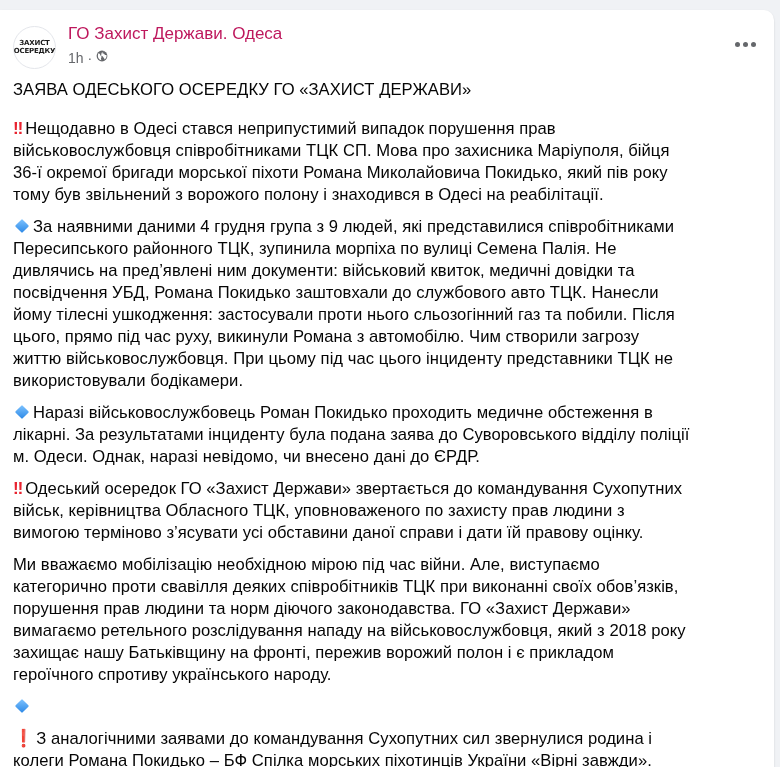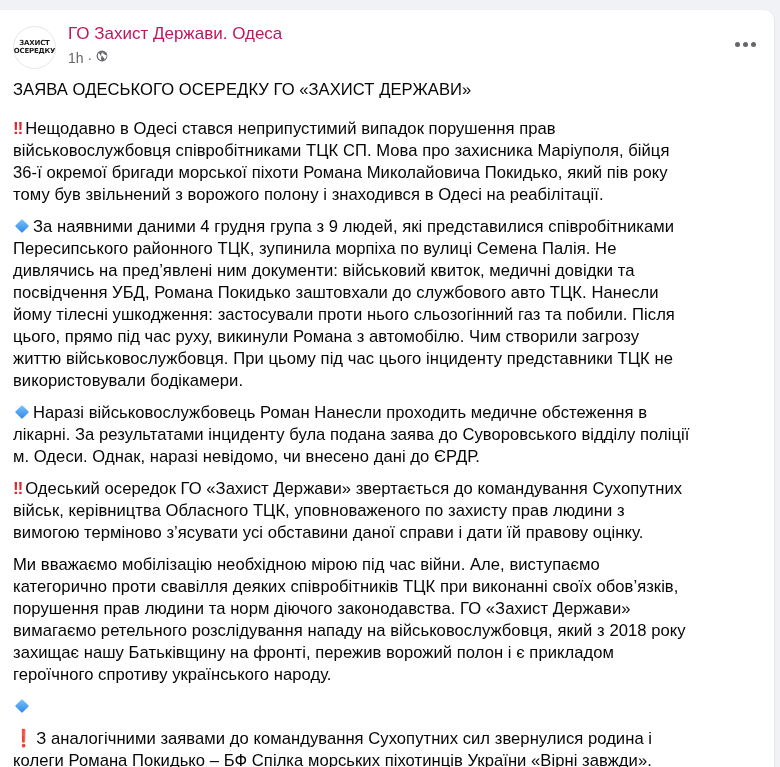--- a/index.html
+++ b/index.html
@@ -92,21 +92,21 @@
 
     <p class="para"><span class="emoji emoji-diamond"></span><span>За наявними даними 4 грудня група з 9 людей, які представилися  співробітниками
 Пересипського районного ТЦК, зупинила морпіха по вулиці Семена Палія. Не
 дивлячись на пред’явлені ним документи: військовий квиток, медичні довідки та
 посвідчення УБД, Романа Покидько заштовхали до службового авто ТЦК. Нанесли
 йому тілесні ушкодження: застосували проти нього сльозогінний газ та побили. Після
 цього, прямо під час руху, викинули Романа з автомобілю. Чим створили загрозу
 життю військовослужбовця. При цьому під час цього інциденту представники ТЦК не
 використовували бодікамери.</span></p>
 
-    <p class="para"><span class="emoji emoji-diamond"></span><span>Наразі військовослужбовець Роман Нанесли проходить медичне обстеження в
+    <p class="para"><span class="emoji emoji-diamond"></span><span>Наразі військовослужбовець Роман Покидько проходить медичне обстеження в
 лікарні. За результатами інциденту була подана заява до Суворовського відділу поліції
 м. Одеси. Однак, наразі невідомо, чи внесено дані до ЄРДР.</span></p>
 
     <p class="para"><span class="emoji emoji-bang">‼</span><span>Одеський осередок ГО «Захист Держави» звертається до командування Сухопутних
 військ, керівництва  Обласного ТЦК, уповноваженого по захисту прав людини з
 вимогою терміново з’ясувати усі обставини даної справи і дати їй  правову оцінку.</span></p>
 
     <p class="para"><span>Ми вважаємо мобілізацію необхідною мірою під час війни. Але, виступаємо
 категорично проти свавілля деяких співробітників ТЦК при виконанні своїх обов’язків,
 порушення прав людини та норм діючого законодавства. ГО «Захист Держави»

